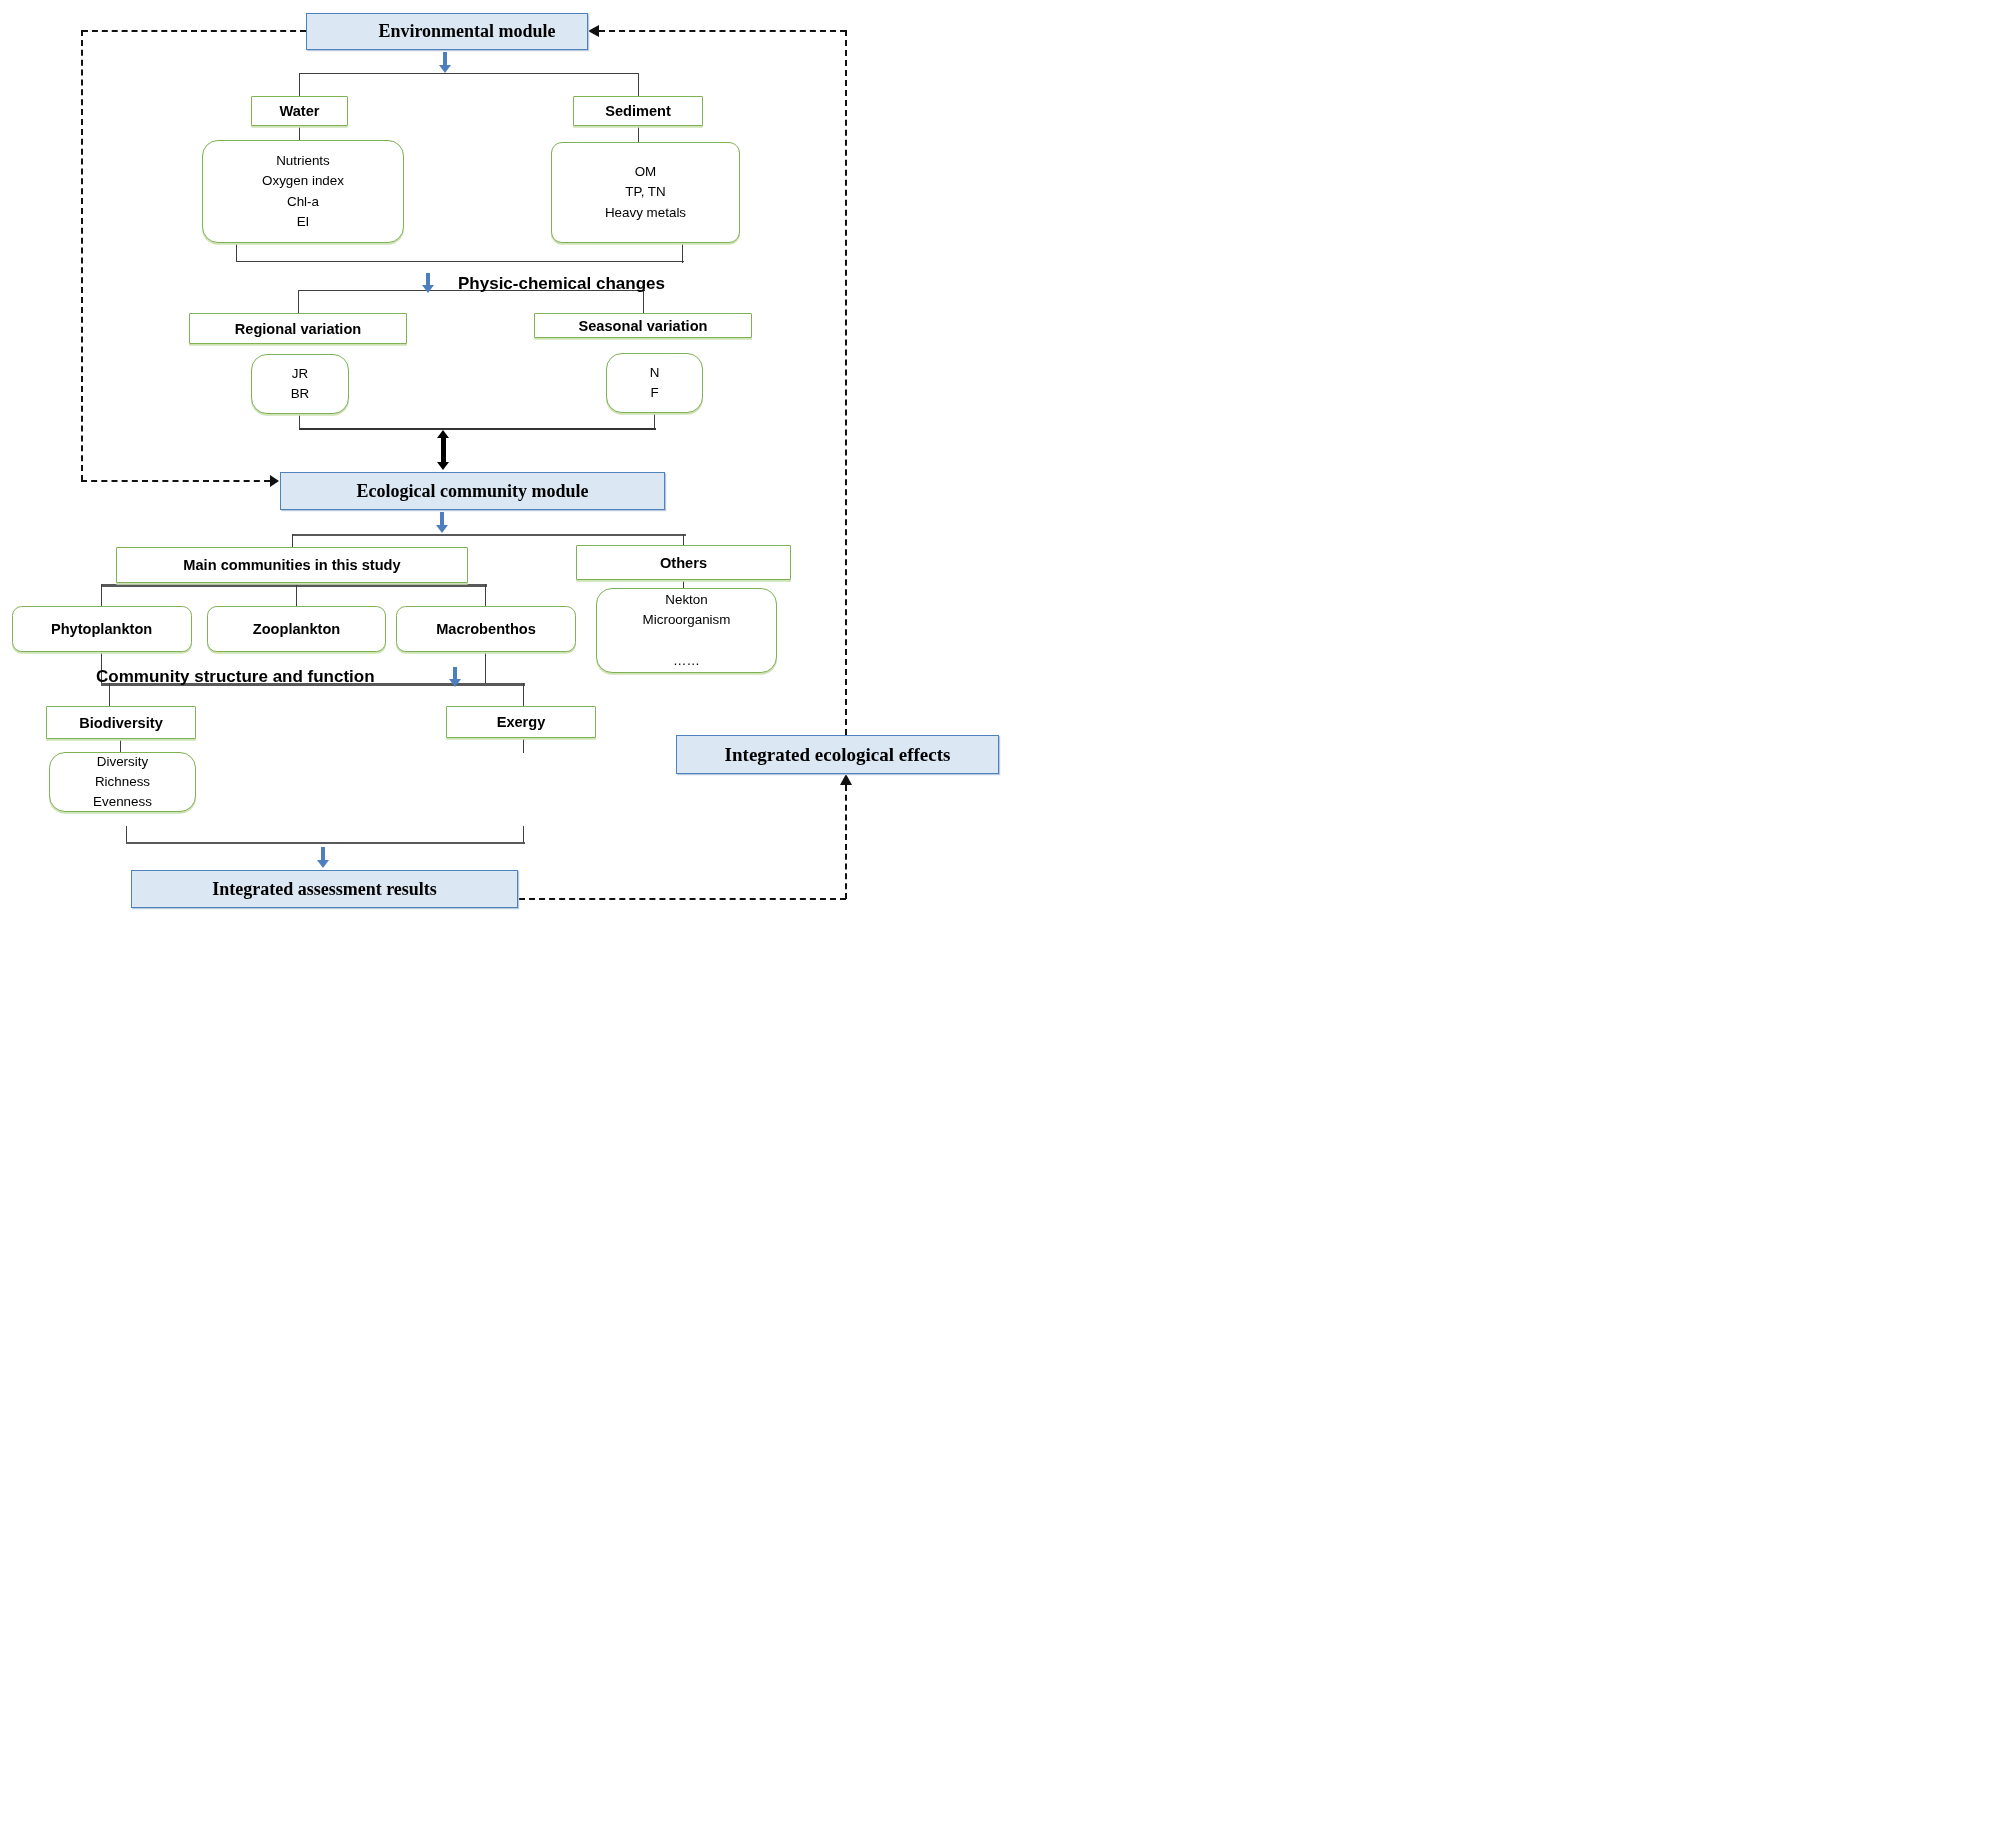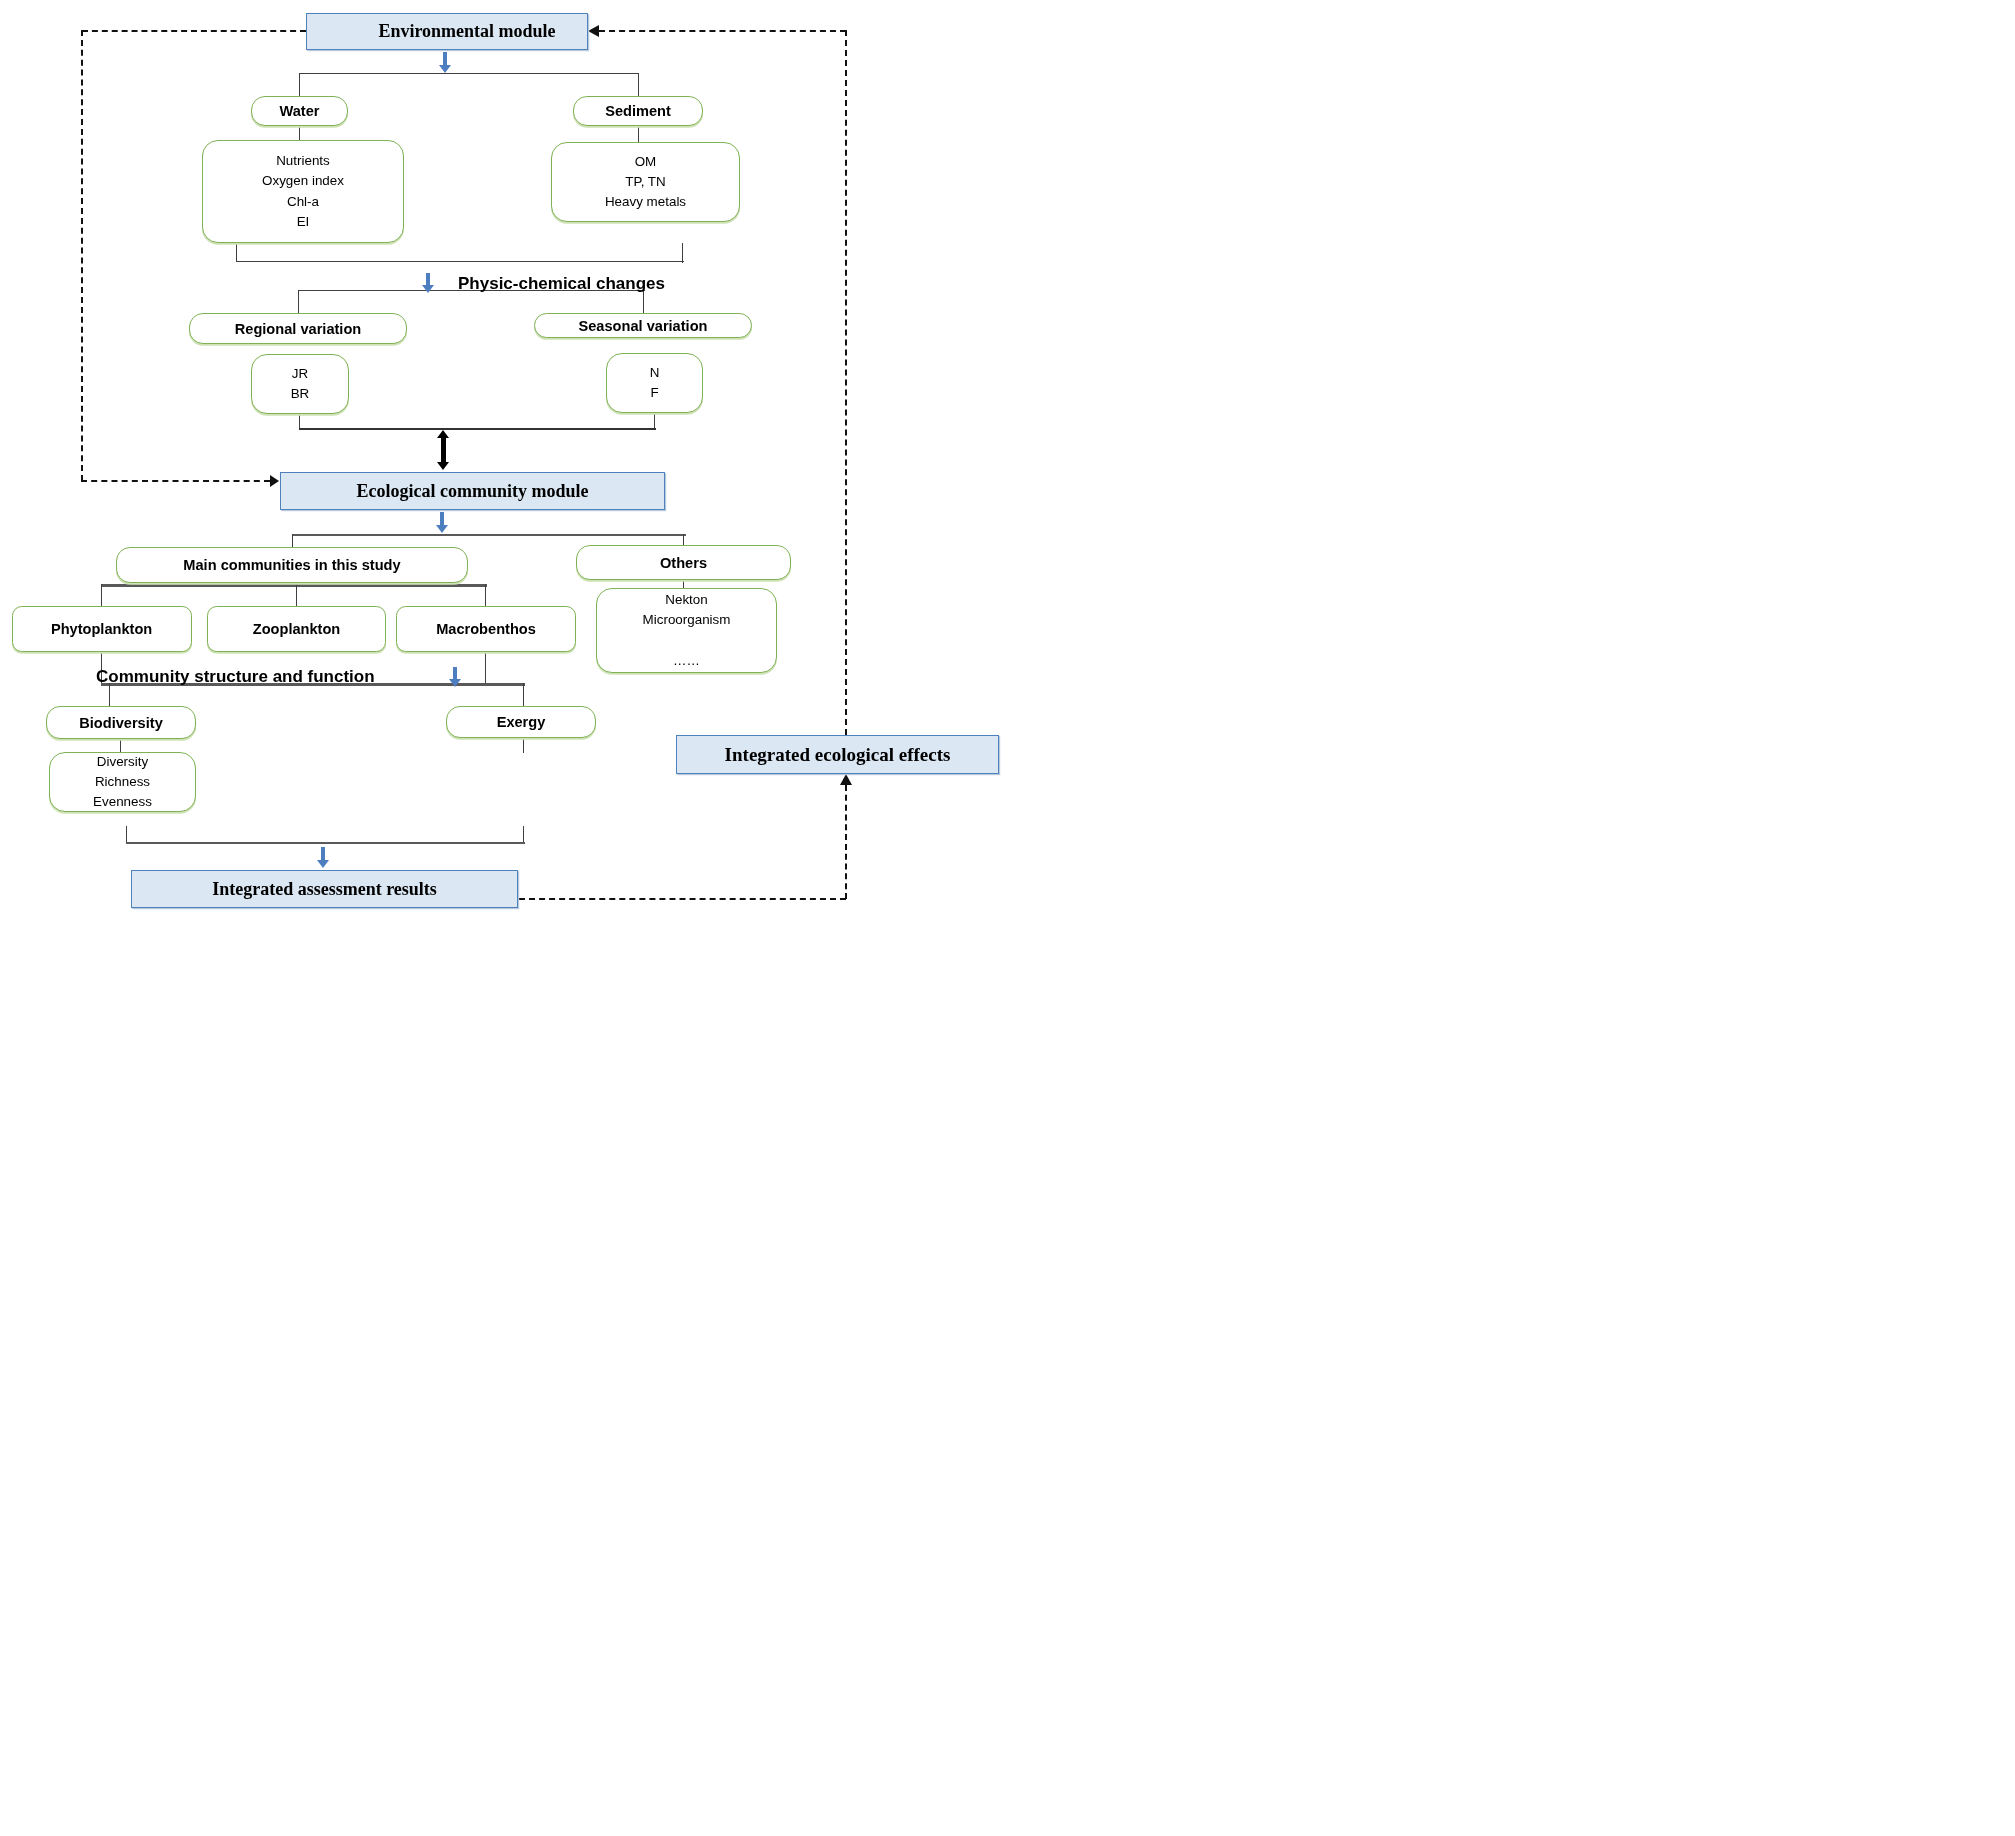--- a/index.html
+++ b/index.html
@@ -3,21 +3,21 @@
 <meta charset="utf-8">
 <style>
   html,body{margin:0;padding:0;background:#fff;}
   .stage{position:relative;width:1008px;height:918px;background:#ffffff;
          font-family:"Liberation Sans",sans-serif;color:#000;overflow:hidden;}
   .box{position:absolute;display:flex;align-items:center;justify-content:center;
        text-align:center;box-sizing:border-box;}
   .blue{background:#dbe7f3;border:1.8px solid #4f81bd;
         font-family:"Liberation Serif",serif;font-weight:bold;
         box-shadow:1.2px 1.2px 0 #b9cade;}
-  .glabel{background:#fff;border:1.2px solid #7fb254;border-radius:14px;
+  .glabel{background:#fff;border:1.2px solid #7fb254;border-radius:1px;
           font-weight:bold;font-size:14.6px;box-shadow:0 1.8px 0 #cfe2b6;}
   .gcontent{background:#fff;border:1.2px solid #7fb254;border-radius:16px;
             font-size:13.4px;font-weight:normal;box-shadow:0 1.8px 0 #cfe2b6;}
   .gcontent .txt,.gcontent{line-height:1.5;}
   .txt{white-space:pre-line;}
   .seclabel{position:absolute;font-weight:bold;font-size:17px;line-height:21px;white-space:nowrap;}
   .ln{position:absolute;background:#3f3f3f;}
   .ln.mid{background:#333;}
   .ln.thick{background:#595959;}
   .dash-h{position:absolute;height:0;border-top:2.4px dashed #111;}
@@ -159,21 +159,21 @@
   <div class="box glabel" style="left:446px;top:706px;width:150px;height:32px;">
     <span class="txt">Exergy</span>
     </div>
 
   <div class="box gcontent" style="left:202px;top:140px;width:202px;height:103px;">
     <span class="txt">Nutrients
 Oxygen index
 Chl-a
 EI</span>
     </div>
-  <div class="box gcontent" style="left:551px;top:142px;width:189px;height:80px;">
+  <div class="box gcontent" style="left:551px;top:142px;width:189px;height:101px;border-radius:11px;">
     <span class="txt">OM
 TP, TN
 Heavy metals</span>
     </div>
   <div class="box gcontent" style="left:251px;top:354px;width:98px;height:60px;">
     <span class="txt">JR
 BR</span>
     </div>
   <div class="box gcontent" style="left:606px;top:353px;width:97px;height:60px;">
     <span class="txt">N

